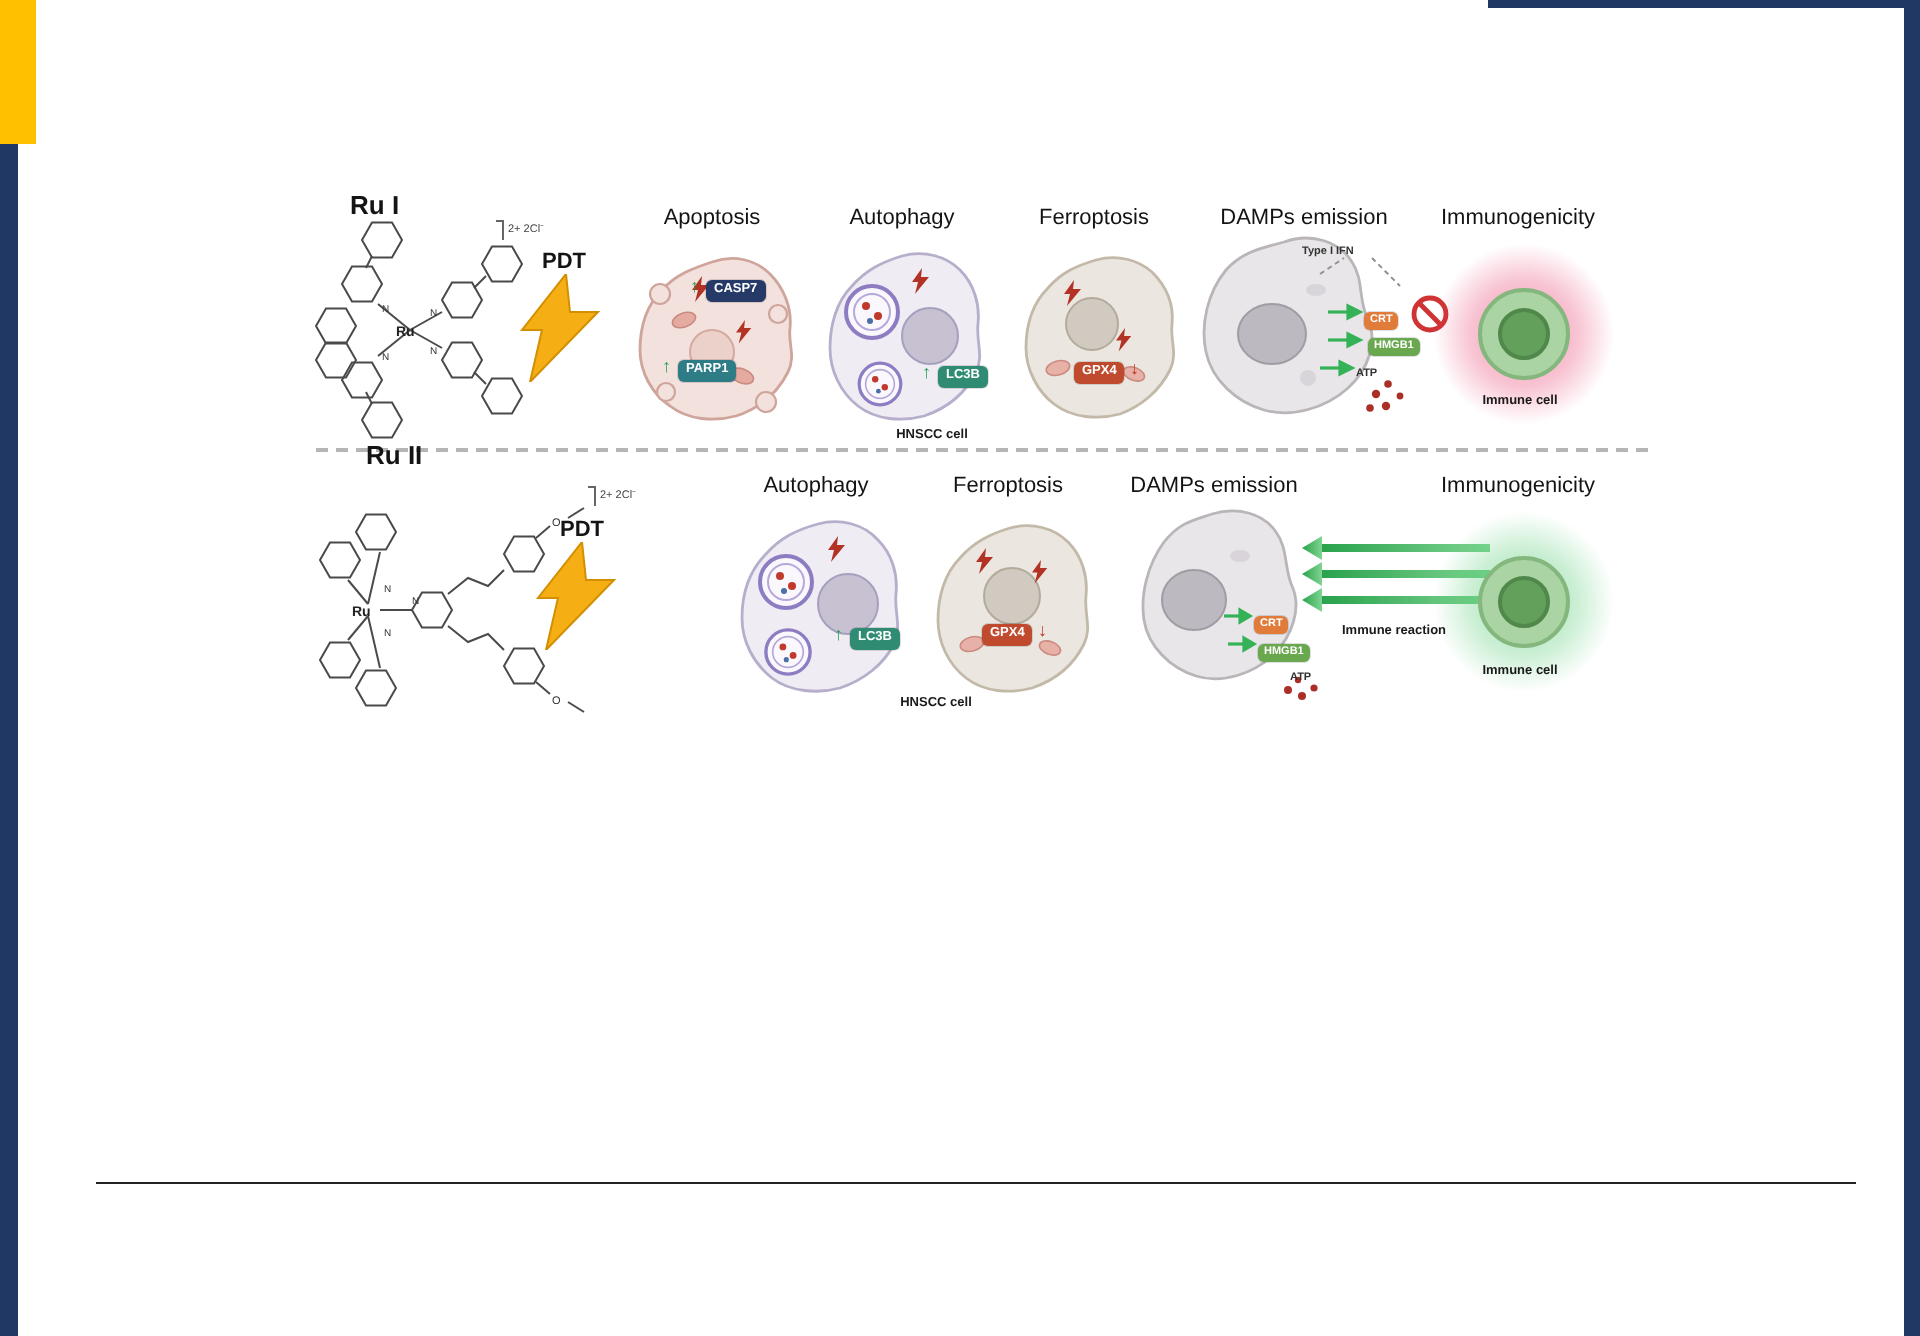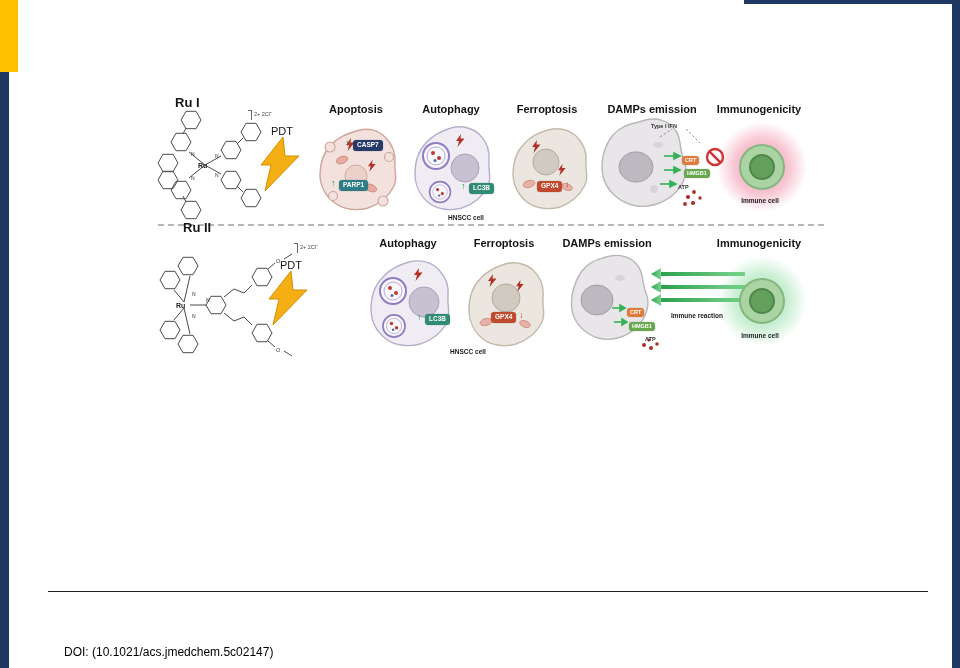--- a/index.html
+++ b/index.html
@@ -5,23 +5,23 @@
 <style>
   *{margin:0;padding:0;box-sizing:border-box}
   html,body{background:#ffffff}
   body{font-family:"Liberation Sans",sans-serif;color:#111}
   .page{position:relative;width:960px;height:668px;background:#fff;overflow:hidden}
   .abs{position:absolute}
   .bar-left{position:absolute;left:0;top:0;width:9px;height:668px;background:var(--navy)}
   .corner-gold{position:absolute;left:0;top:0;width:18px;height:72px;background:var(--gold)}
   .bar-right{position:absolute;left:952px;top:0;width:8px;height:668px;background:var(--navy)}
   .bar-topright{position:absolute;left:744px;top:0;width:216px;height:4px;background:var(--navy)}
-  .hdr{position:absolute;transform:translateX(-50%);font-weight:700;font-size:11px;color:#141414;white-space:nowrap}
+  .hdr{position:absolute;transform:translateX(-50%);font-weight:400;font-size:11px;color:#141414;white-space:nowrap}
   .compound{position:absolute;font-weight:700;font-size:13px;color:#141414;white-space:nowrap}
-  .pdt{position:absolute;font-weight:400;font-size:11px;color:#141414}
+  .pdt{position:absolute;font-weight:700;font-size:11px;color:#141414}
   .badge{position:absolute;color:#fff;font-weight:700;font-size:6.5px;line-height:1;padding:2px 4px;border-radius:3px;white-space:nowrap;box-shadow:0 0 0 .5px rgba(0,0,0,.12)}
   .badge.sm{font-size:5.5px;padding:1.5px 3px}
   .b-casp7{background:var(--badge-casp7)} .b-parp1{background:var(--badge-parp1)}
   .b-lc3b{background:var(--badge-lc3b)} .b-gpx4{background:var(--badge-gpx4)}
   .b-crt{background:var(--badge-crt)} .b-hmgb1{background:var(--badge-hmgb1)}
   .tiny{position:absolute;font-weight:700;font-size:6.5px;color:#1a1a1a;white-space:nowrap}
   .tiny.center{transform:translateX(-50%)}
   .micro{position:absolute;font-weight:700;font-size:5.5px;color:#333;white-space:nowrap}
   .updown{position:absolute;font-weight:700;font-size:9px;line-height:1}
   .up{color:var(--up-green)} .down{color:var(--down-red)}
@@ -300,15 +300,14 @@
   <div class="tiny center" style="left:697px;top:312px">Immune reaction</div>
 
   <div class="immune" style="left:723px;top:262px">
     <div class="glow green"></div>
     <div class="icell"></div>
     <div class="inucleus"></div>
   </div>
   <div class="tiny center" style="left:760px;top:332px">Immune cell</div>
 
   <div class="rule"></div>
-  <div class="doi">DOI:  (10.1021/acs.jmedchem.5c02147)</div>
 
 </div>
 
 </body></html>

